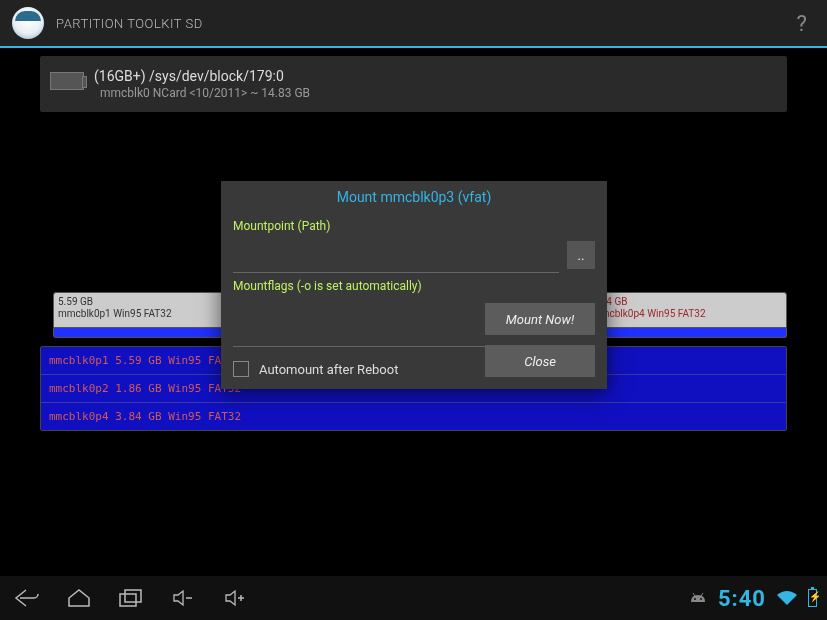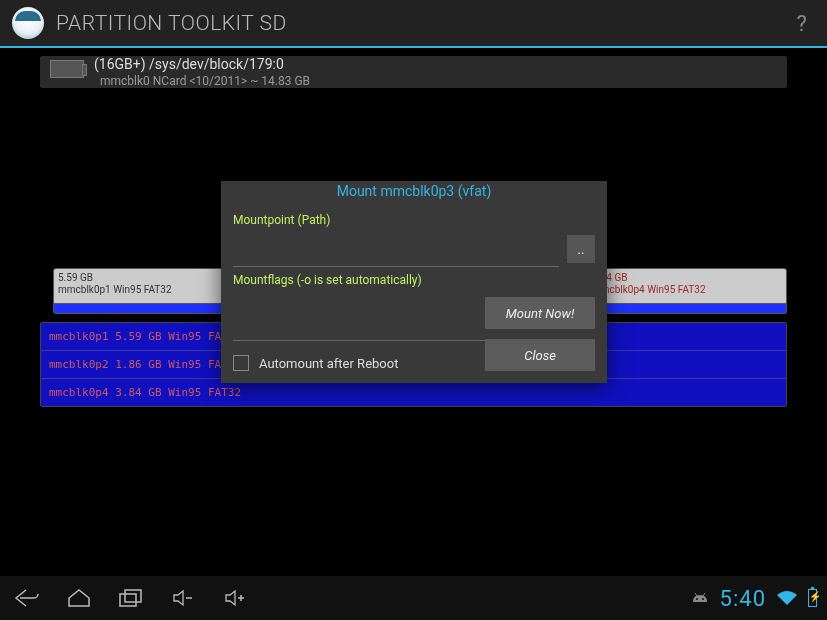--- a/index.html
+++ b/index.html
@@ -31,36 +31,36 @@
   }
   .app-icon::after {
     content: "";
     position: absolute;
     top: 4px; left: 3px; right: 3px;
     height: 10px;
     border-radius: 10px 10px 0 0;
     background: #2a6c8c;
   }
   .app-title {
-    font-size: 21px;
+    font-size: 13px;
     letter-spacing: 0.5px;
     color: #bbb;
     font-weight: 300;
     flex: 1;
   }
   .help-icon {
     font-size: 22px;
     color: #888;
     padding: 0 8px;
   }
 
   
   .device-card {
     margin: 8px 40px;
-    padding: 0 10px;
+    padding: 12px 10px;
     background: #2a2a2a;
     border-radius: 2px;
     display: flex;
     align-items: flex-start;
   }
   .device-glyph {
     width: 34px; height: 18px;
     margin: 4px 10px 0 0;
     background: #555;
     border: 1px solid #777;
@@ -131,21 +131,21 @@
     background: #393939;
     box-shadow: 0 4px 20px rgba(0,0,0,.6);
     padding: 0 12px 12px 12px;
     font-size: 13px;
     color: #ddd;
   }
   .dialog-title {
     text-align: center;
     color: #33b5e5;
     font-size: 14px;
-    padding: 2px 0 8px 0;
+    padding: 8px 0 8px 0;
   }
   .field-label { font-size: 12px; color: #bef264; margin-top: 6px;}
   .field-row { display: flex; align-items: flex-end; gap: 8px; }
   .underline-input {
     flex: 1;
     height: 40px;
     border: none;
     border-bottom: 1px solid #666;
     background: transparent;
     color: #eee;
@@ -189,20 +189,21 @@
   
   .navbar {
     position:absolute;
     bottom:0; left:0; right:0;
     height: 44px;
     background: #111;
     display: flex;
     align-items: center;
     padding: 0 10px;
     color: #bbb;
+    font-weight: bold;
   }
   .navbtn {
     width: 34px; height: 34px;
     margin-right: 18px;
     display:flex; align-items:center; justify-content:center;
   }
   .nav-right { margin-left:auto; display:flex; align-items:center; gap:10px;}
   .clock { color: #33b5e5; font-size: 22px; letter-spacing: 1px;}
   .wifi { color:#33b5e5; }
   .batt {

